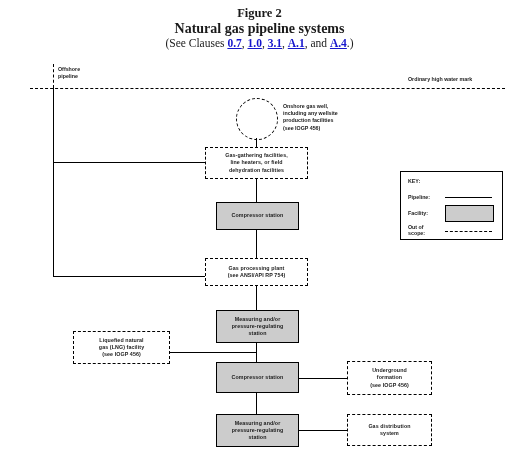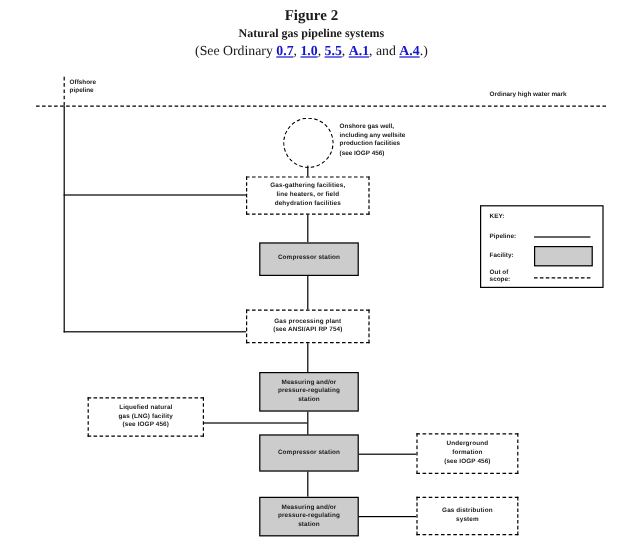--- a/index.html
+++ b/index.html
@@ -3,21 +3,21 @@
 <meta charset="utf-8">
 <style>
   html,body{margin:0;padding:0;background:#fff;}
   body{width:519px;height:465px;position:relative;overflow:hidden;
        font-family:"Liberation Sans", sans-serif;color:#1a1a1a;}
 
   
   #title-block{position:absolute;left:0;top:6px;width:519px;text-align:center;
                font-family:"Liberation Serif", serif;}
   #title-block .ln{font-weight:bold;font-size:12.5px;line-height:15px;}
-  #title-block .sub{font-size:10px;line-height:15px;font-weight:bold;}
+  #title-block .sub{font-size:14px;line-height:15px;font-weight:bold;}
   #title-block .clauses{font-size:11.5px;line-height:15px;font-weight:normal;}
   .lnk{color:#1515cd;text-decoration:underline;font-weight:bold;}
 
   
   .node{position:absolute;box-sizing:border-box;display:flex;
         align-items:center;justify-content:center;text-align:center;
         font-size:5.3px;line-height:7.2px;font-weight:bold;letter-spacing:.1px;
         padding:2px;}
   .facility{background:#cccccc;border:1px solid #000;}
   .outscope{background:#fff;border:1.3px dashed #000;}
@@ -41,21 +41,21 @@
   #key-box .kdash{position:absolute;border-top:1.4px dashed #000;}
   #key-box .kbox{position:absolute;background:#cccccc;border:1px solid #000;}
 </style>
 </head>
 <body>
 
 <div id="title-block">
   <div class="ln">Figure 2</div>
   <div class="sub">Natural gas pipeline systems</div>
   <div class="clauses">
-    <span>(See Ordinary </span><a class="lnk" href="#">0.7</a><span>, </span><a class="lnk" href="#">1.0</a><span>, </span><a class="lnk" href="#">5.5</a><span>, </span><a class="lnk" href="#">A.1</a><span>, and </span><a class="lnk" href="#">A.4</a><span>.)</span>
+    <span>(See Clauses </span><a class="lnk" href="#">0.7</a><span>, </span><a class="lnk" href="#">1.0</a><span>, </span><a class="lnk" href="#">3.1</a><span>, </span><a class="lnk" href="#">A.1</a><span>, and </span><a class="lnk" href="#">A.4</a><span>.)</span>
   </div>
 </div>
 
 <div class="dashline" style="left:30px;top:88px;width:475px;"></div>
 
 <div class="lbl" style="left:58px;top:66px;width:60px;">
   <span>Offshore</span><br>
   <span>pipeline</span>
 </div>
 

